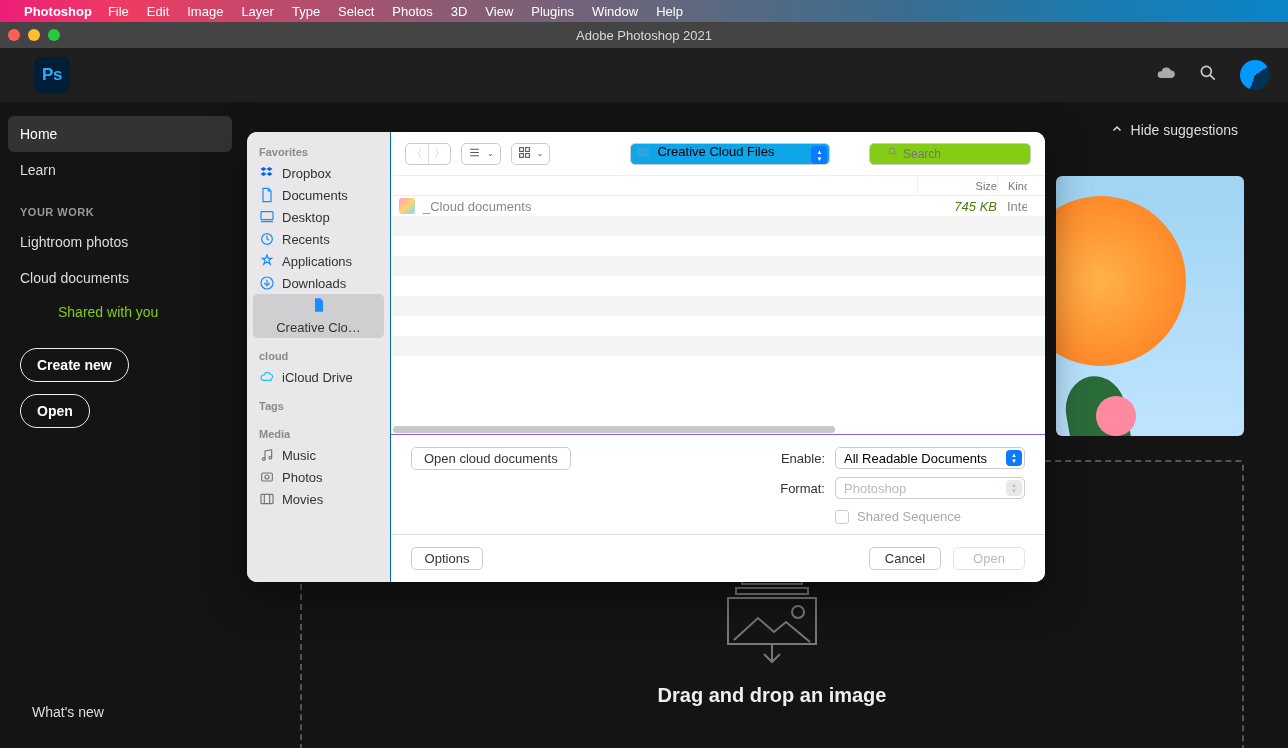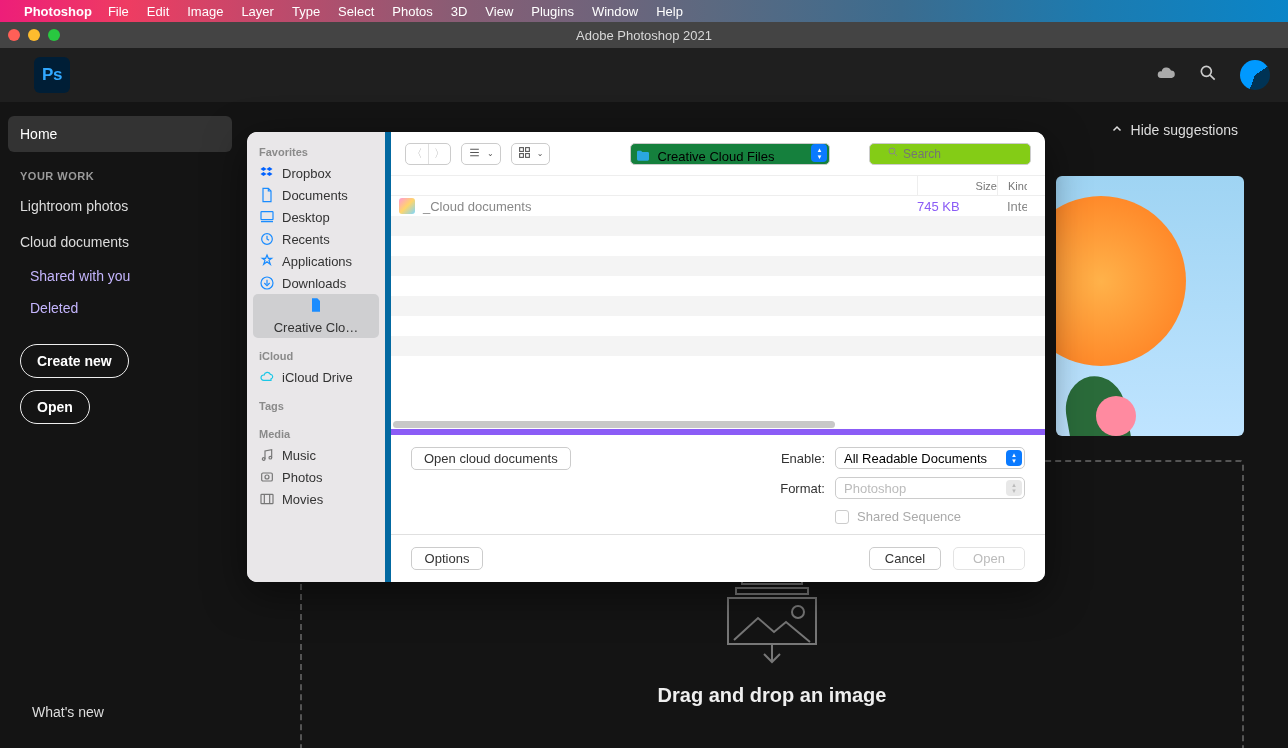--- a/index.html
+++ b/index.html
@@ -28,82 +28,82 @@
   .avatar { width: 30px; height: 30px; border-radius: 50%; margin-left: 22px; background: conic-gradient(from 200deg, #0099ff 0 60%, #003355 60% 100%); }
 
   
   .home-body { position: absolute; top: 102px; left: 0; right: 0; bottom: 0; background: #141414; display: flex; }
 
   
   .sidebar { width: 240px; padding: 14px 0 0 0; color: #ddd; }
   .side-item { padding: 10px 20px; font-size: 14px; cursor: pointer; }
   .side-item.active { background: #333333; border-radius: 6px; margin: 0 8px; padding: 10px 12px; font-weight: 500; color: #fff; }
   .side-heading { padding: 18px 20px 6px; font-size: 11px; letter-spacing: 0.5px; color: #9a9a9a; font-weight: 600; }
-  .side-sub { padding: 8px 20px 8px 30px; font-size: 14px; cursor: pointer; color: #c4b5fd; }
+  .side-sub { padding: 8px 20px 8px 30px; font-size: 14px; cursor: pointer; color: #84cc16; margin-left: 28px; }
   .side-buttons { padding: 20px; }
   .pill-btn { border: 1.5px solid #eee; color: #fff; background: transparent; border-radius: 20px; padding: 8px 16px; font-size: 14px; font-weight: 600; cursor: pointer; display: inline-block; margin-bottom: 12px; }
   .whats-new { position: absolute; bottom: 28px; left: 32px; color: #ddd; font-size: 14px; }
 
   
   .main-area { flex: 1; position: relative; padding: 20px 44px 0 50px; }
   .hide-suggestions { position: absolute; top: 20px; right: 50px; color: #ddd; font-size: 14px; cursor: pointer; display: flex; align-items: center; gap: 8px; }
   .hero-banner { position: absolute; top: 74px; right: 44px; width: 188px; height: 260px; border-radius: 6px; overflow: hidden; background: linear-gradient(#9fd4f3, #bfe4ff); }
   .hero-sun { position: absolute; top: 20px; left: -40px; width: 170px; height: 170px; border-radius: 50%; background: radial-gradient(circle at center, #ffb24a 0%, #ff8a2a 70%); }
   .hero-leaf { position: absolute; bottom: -10px; left: 10px; width: 60px; height: 70px; background: #2a6b3a; border-radius: 60% 60% 0 0; transform: rotate(-10deg); }
   .hero-flower { position: absolute; bottom: 0; left: 40px; width: 40px; height: 40px; background: #ff8aa0; border-radius: 50%; }
 
   .drop-zone { position: absolute; top: 358px; left: 60px; right: 44px; height: 360px; border: 2px dashed #555; border-radius: 4px; display: flex; flex-direction: column; align-items: center; justify-content: center; color: #eee; }
   .drop-icon { width: 100px; height: 90px; margin-bottom: 20px; }
   .drop-title { font-size: 20px; font-weight: 700; }
 
   
   .open-dialog { position: absolute; top: 132px; left: 247px; width: 798px; height: 450px; background: #fff; border-radius: 10px; box-shadow: 0 12px 40px rgba(0,0,0,0.5); display: flex; overflow: hidden; }
 
-  .od-sidebar { width: 144px; background: #e9e7e9; border-right: 6px solid #0369a1; padding: 10px 6px; overflow: hidden; }
+  .od-sidebar { width: 144px; background: #e9e7e9; border-right: 1px solid #0369a1; padding: 10px 6px; overflow: hidden; }
   .od-sec-label { font-size: 11px; color: #8a8a8a; font-weight: 600; padding: 4px 6px 4px 6px; }
   .od-item { display: flex; align-items: center; gap: 7px; padding: 3px 6px; font-size: 13px; color: #333; border-radius: 5px; cursor: pointer; white-space: nowrap; overflow: hidden; }
   .od-item.selected { background: #cfcfd1; flex-direction: column; }
   .od-icon { width: 16px; height: 16px; display: inline-flex; align-items: center; justify-content: center; flex: none; }
   .od-icon svg { width: 16px; height: 16px; }
 
   .od-main { flex: 1; display: flex; flex-direction: column; background: #fff; }
   .od-toolbar { height: 44px; display: flex; align-items: center; padding: 0 14px; gap: 10px; border-bottom: 1px solid #eee; }
   .seg { display: inline-flex; border: 1px solid #ccc; border-radius: 5px; overflow: hidden; height: 22px; background: #fff; }
   .seg-btn { width: 22px; display: flex; align-items: center; justify-content: center; font-size: 11px; color: #555; cursor: pointer; }
   .seg-btn + .seg-btn { border-left: 1px solid #e0e0e0; }
   .seg-btn.disabled { color: #bbb; }
   .pop-btn { display: inline-flex; align-items: center; gap: 6px; border: 1px solid #ccc; border-radius: 5px; height: 22px; padding: 0 6px; font-size: 12px; background: #fff; cursor: pointer; color: #555; }
 
-  .path-pop { display: inline-flex; align-items: flex-end; border: 1px solid #ccc; border-radius: 5px; height: 22px; background: #15803d; padding: 0 0 0 4px; font-size: 13px; cursor: pointer; min-width: 200px; }
+  .path-pop { display: inline-flex; align-items: flex-start; border: 1px solid #ccc; border-radius: 5px; height: 22px; background: #0ea5e9; padding: 0 0 0 4px; font-size: 13px; cursor: pointer; min-width: 200px; }
   .path-pop .folder-ico { width: 16px; height: 16px; border-radius: 3px; margin-right: 6px; display: inline-flex; align-items: center; justify-content: center; }
   .path-pop .label { flex: 1; }
   .path-pop .chev { background: #0a7aff; color: #fff; border-radius: 4px; width: 16px; height: 18px; margin: 2px; display: flex; align-items: center; justify-content: center; font-size: 7px; line-height: 7px; flex-direction: column; }
 
   .search-box { margin-left: auto; display: flex; align-items: center; border: 1px solid #ccc; border-radius: 5px; height: 22px; padding: 0 17px; width: 162px; background: #84cc16; }
   .search-box input { border: none; outline: none; font-size: 12px; flex: 1; background: transparent; color: #333; }
   .search-box .mag { font-size: 12px; color: #888; margin-right: 4px; }
 
   .od-columns { display: flex; font-size: 11px; color: #777; border-bottom: 1px solid #eee; height: 20px; align-items: center; padding: 0 18px 0 22px; }
   .od-col-name { flex: 1; margin-top: 43px; }
   .od-col-size { width: 80px; text-align: right; border-left: 1px solid #eee; padding-left: 10px; height: 100%; display: flex; align-items: center; justify-content: flex-end; }
   .od-col-kind { width: 30px; text-align: left; padding-left: 10px; border-left: 1px solid #eee; height: 100%; display: flex; align-items: center; overflow: hidden; }
 
   .od-filelist { flex: 1; overflow: hidden; position: relative; }
   .od-row { display: flex; align-items: center; height: 20px; padding: 0 18px 0 8px; font-size: 13px; color: #444; }
   .od-row:nth-child(odd) { background: #fff; }
   .od-row:nth-child(even) { background: #f4f4f4; }
   .od-row .thumb { width: 16px; height: 16px; border-radius: 3px; margin-right: 8px; background: linear-gradient(135deg, #ff9ad5, #ffd56b, #7bd6ff); flex: none; }
   .od-row .fname { flex: 1; color: #888; }
-  .od-row .fsize { width: 80px; color: #8b5cf6; }
+  .od-row .fsize { width: 80px; text-align: right; color: #4d7c0f; font-style: italic; }
   .od-row .fkind { width: 30px; padding-left: 10px; color: #888; overflow: hidden; }
   .od-row.blank .thumb { background: transparent; }
   .od-scrollbar-h { position: absolute; bottom: 0; left: 2px; right: 2px; height: 8px; }
   .od-scroll-thumb { position: absolute; left: 0; width: 68%; height: 7px; background: #c8c8c8; border-radius: 4px; }
 
-  .od-midbar { border-top: 6px solid #8b5cf6; padding: 12px 20px 10px 20px; display: flex; align-items: flex-start; }
+  .od-midbar { border-top: 1px solid #8b5cf6; padding: 12px 20px 10px 20px; display: flex; align-items: flex-start; }
   .mac-btn { border: 1px solid #ccc; background: #fff; border-radius: 5px; padding: 3px 12px; font-size: 13px; cursor: pointer; color: #333; }
   .mac-btn.disabled { color: #bbb; border-color: #e3e3e3; cursor: default; }
   .od-mid-right { margin-left: auto; display: grid; grid-template-columns: auto 190px; gap: 8px 10px; align-items: center; }
   .od-mid-lbl { font-size: 13px; color: #333; text-align: right; }
   .mac-select { position: relative; border: 1px solid #ccc; border-radius: 5px; height: 22px; display: flex; align-items: center; padding: 0 22px 0 8px; font-size: 13px; background: #fff; cursor: pointer; }
   .mac-select .sel-chev { position: absolute; right: 2px; top: 2px; bottom: 2px; width: 16px; background: #0a7aff; border-radius: 4px; display: flex; align-items: center; justify-content: center; flex-direction: column; color: #fff; font-size: 7px; line-height: 6px; }
   .mac-select.disabled { color: #bbb; }
   .mac-select.disabled .sel-chev { background: #e8e8e8; color: #bbb; }
   .od-check-row { grid-column: 2; display: flex; align-items: center; gap: 8px; font-size: 13px; color: #aaa; margin-top: 2px; }
   .od-check { width: 14px; height: 14px; border: 1px solid #ccc; border-radius: 3px; background: #fff; }
@@ -157,25 +157,25 @@
         <circle cx="10" cy="10" r="6"></circle>
         <line x1="20" y1="20" x2="14.5" y2="14.5"></line>
       </svg>
   </div>
   <div class="avatar"></div>
 </div>
 
 <div class="home-body">
   <div class="sidebar">
     <div class="side-item active">Home</div>
+    <div class="side-item">Learn</div>
     <div class="side-heading">YOUR WORK</div>
     <div class="side-item">Lightroom photos</div>
     <div class="side-item">Cloud documents</div>
     <div class="side-sub">Shared with you</div>
-    <div class="side-sub">Deleted</div>
     <div class="side-buttons">
       <div class="pill-btn">Create new</div><br>
       <div class="pill-btn">Open</div>
     </div>
     <div class="whats-new">What's new</div>
   </div>
 
   <div class="main-area">
     <div class="hide-suggestions">
       <span>
@@ -265,21 +265,21 @@
     </div>
     <div class="od-item selected">
       <span class="od-icon">
           <svg viewBox="0 0 24 24" fill="#1a8cff">
             <path d="M6 2h8l4 4v16H6z"></path>
           </svg>
         </span>
       <span>Creative Clo…</span>
     </div>
 
-    <div class="od-sec-label" style="margin-top:8px">iCloud</div>
+    <div class="od-sec-label" style="margin-top:8px">cloud</div>
     <div class="od-item">
       <span class="od-icon">
           <svg viewBox="0 0 24 24" fill="none" stroke="#1bc7e6" stroke-width="1.8">
             <path d="M18 17H7a4 4 0 1 1 .6-7.96A5 5 0 0 1 17 8a3.5 3.5 0 0 1 1 6.86z"></path>
           </svg>
         </span>
       <span>iCloud Drive</span>
     </div>
 
     <div class="od-sec-label" style="margin-top:8px">Tags</div>

